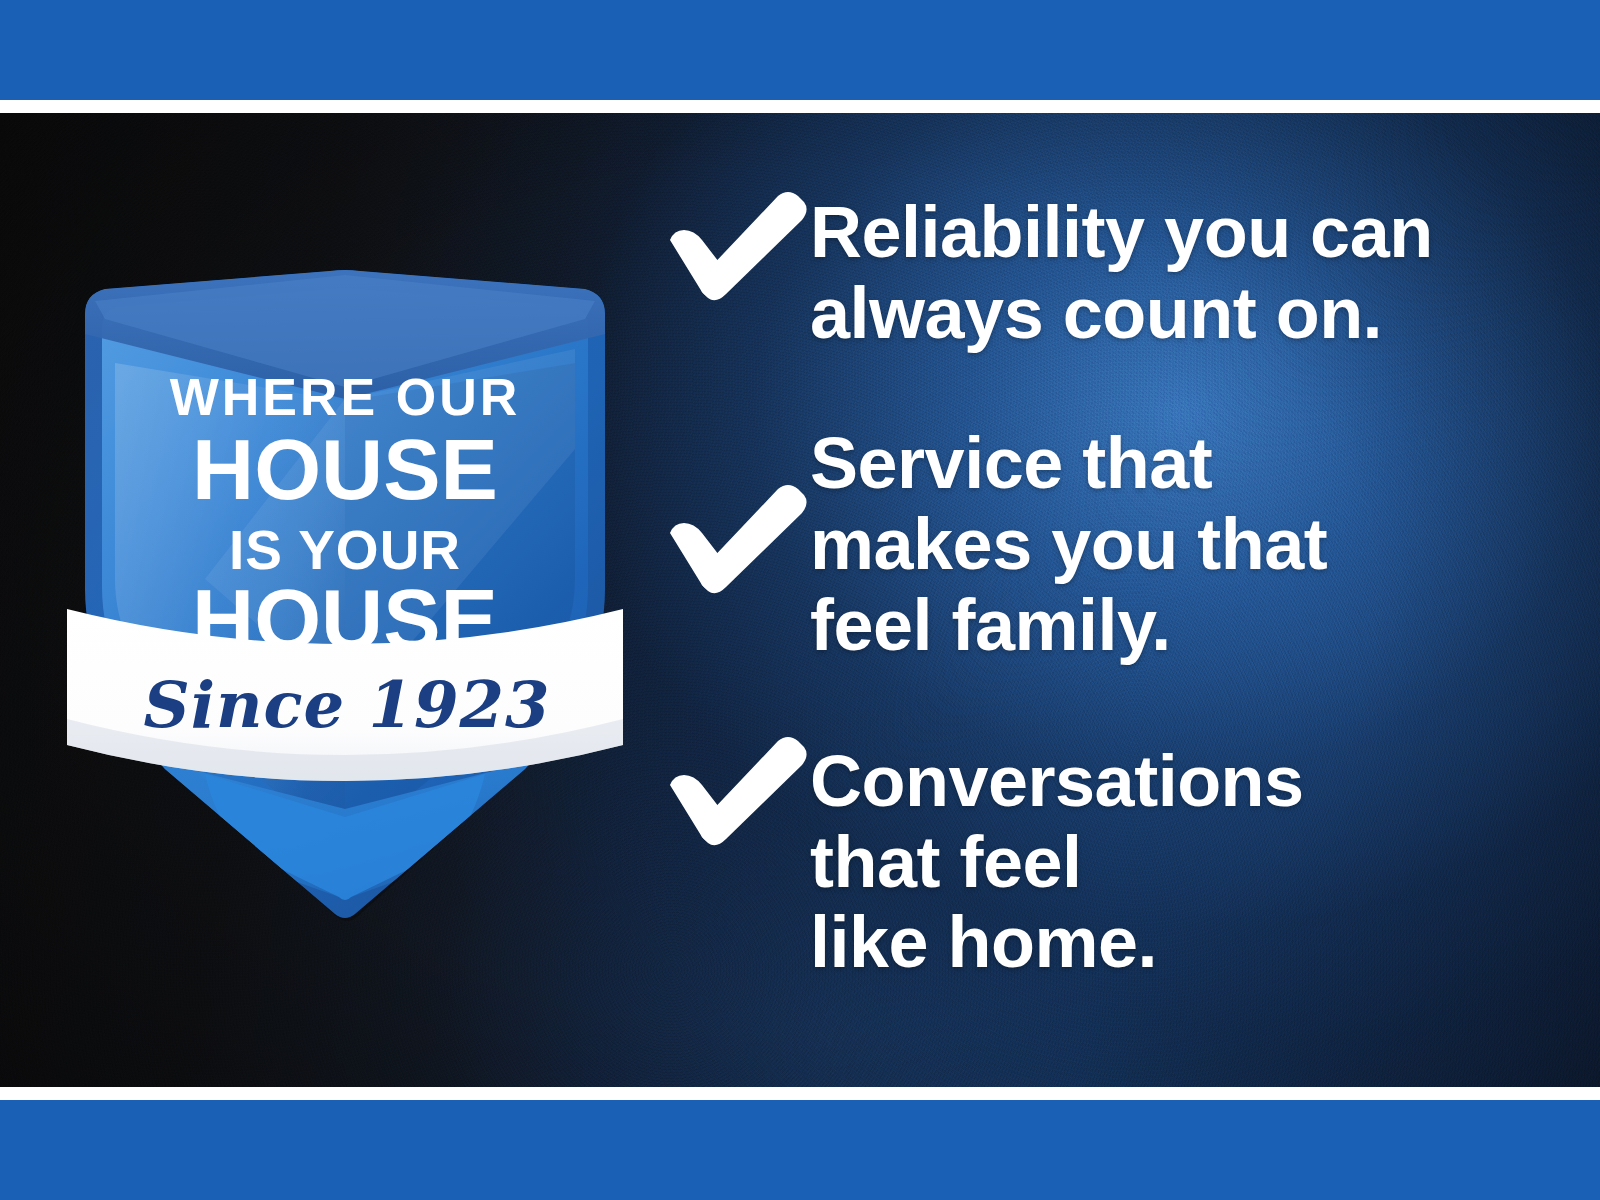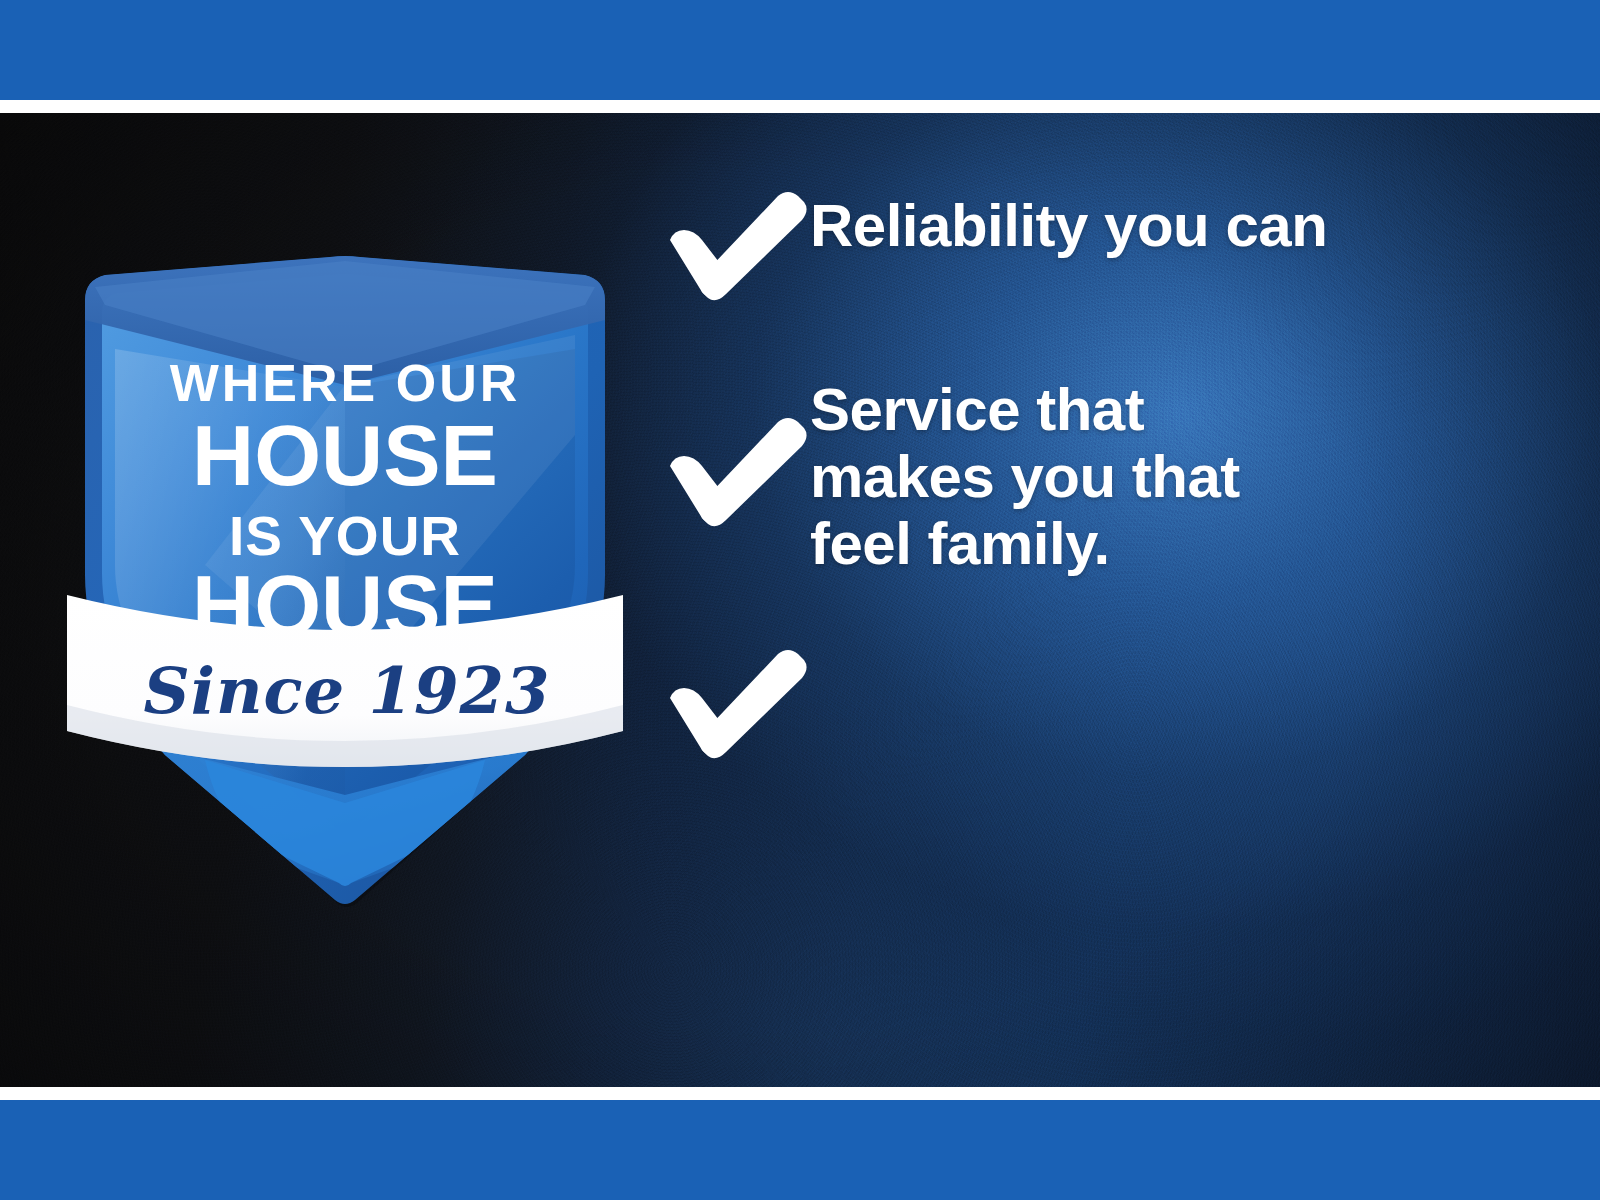--- a/index.html
+++ b/index.html
@@ -84,21 +84,21 @@
     inset: 0;
     pointer-events: none;
     background: radial-gradient(ellipse 1100px 820px at 50% 50%,
       rgba(0,0,0,0) 52%, rgba(0,0,0,.33) 100%);
   }
 
   
   #logo {
     position: absolute;
     left: 55px;
-    top: 135px;
+    top: 149px;
     width: 580px;
     height: 790px;
   }
   #logo svg { display: block; width: 100%; height: 100%; }
 
   .shield-txt {
     fill: #ffffff;
     font-family: "Liberation Sans", sans-serif;
     font-weight: bold;
     text-anchor: middle;
@@ -134,21 +134,21 @@
     flex: 0 0 auto;
     width: 150px;
     height: 116px;
   }
   .check svg { display: block; width: 100%; height: 100%; }
   .btext {
     flex: 1 1 auto;
     color: #ffffff;
     font-family: "Liberation Sans", sans-serif;
     font-weight: bold;
-    font-size: 60px;
+    font-size: 72px;
     line-height: 1.12;
     letter-spacing: -0.5px;
     padding-top: 6px;
     text-shadow: 0 2px 5px rgba(0,0,0,.28);
   }
   .btext .ln { display: block; white-space: nowrap; }
   #bullet-1 .btext { padding-top: 2px; }
   #bullet-2 { margin-bottom: 70px; align-items: center; }
 </style>
 </head>
@@ -247,20 +247,21 @@
 
     <div class="bullet" id="bullet-1">
       <div class="check">
         <svg viewBox="0 0 150 116" xmlns="http://www.w3.org/2000/svg">
           <path d="M10 50 Q14 40 24 40 Q34 40 42 50 L62 76 Q70 86 64 96 L58 104 Q50 112 42 102 Z" fill="#ffffff"></path>
           <path d="M42 102 Q38 92 46 82 L118 6 Q128 -2 138 6 L144 12 Q150 20 142 30 L66 104 Q56 114 48 108 Z" fill="#ffffff"></path>
         </svg>
       </div>
       <div class="btext">
         <span class="ln">Reliability you can</span>
+        <span class="ln">always count on.</span>
       </div>
     </div>
 
     <div class="bullet" id="bullet-2">
       <div class="check">
         <svg viewBox="0 0 150 116" xmlns="http://www.w3.org/2000/svg">
           <path d="M10 50 Q14 40 24 40 Q34 40 42 50 L62 76 Q70 86 64 96 L58 104 Q50 112 42 102 Z" fill="#ffffff"></path>
           <path d="M42 102 Q38 92 46 82 L118 6 Q128 -2 138 6 L144 12 Q150 20 142 30 L66 104 Q56 114 48 108 Z" fill="#ffffff"></path>
         </svg>
       </div>
@@ -271,19 +272,24 @@
       </div>
     </div>
 
     <div class="bullet" id="bullet-3">
       <div class="check">
         <svg viewBox="0 0 150 116" xmlns="http://www.w3.org/2000/svg">
           <path d="M10 50 Q14 40 24 40 Q34 40 42 50 L62 76 Q70 86 64 96 L58 104 Q50 112 42 102 Z" fill="#ffffff"></path>
           <path d="M42 102 Q38 92 46 82 L118 6 Q128 -2 138 6 L144 12 Q150 20 142 30 L66 104 Q56 114 48 108 Z" fill="#ffffff"></path>
         </svg>
       </div>
+      <div class="btext">
+        <span class="ln">Conversations</span>
+        <span class="ln">that feel</span>
+        <span class="ln">like home.</span>
+      </div>
     </div>
 
   </div>
 
   <div id="gap-bottom" class="white-gap"></div>
   <div id="bar-bottom" class="bar"></div>
 </div>
 
 </body></html>

